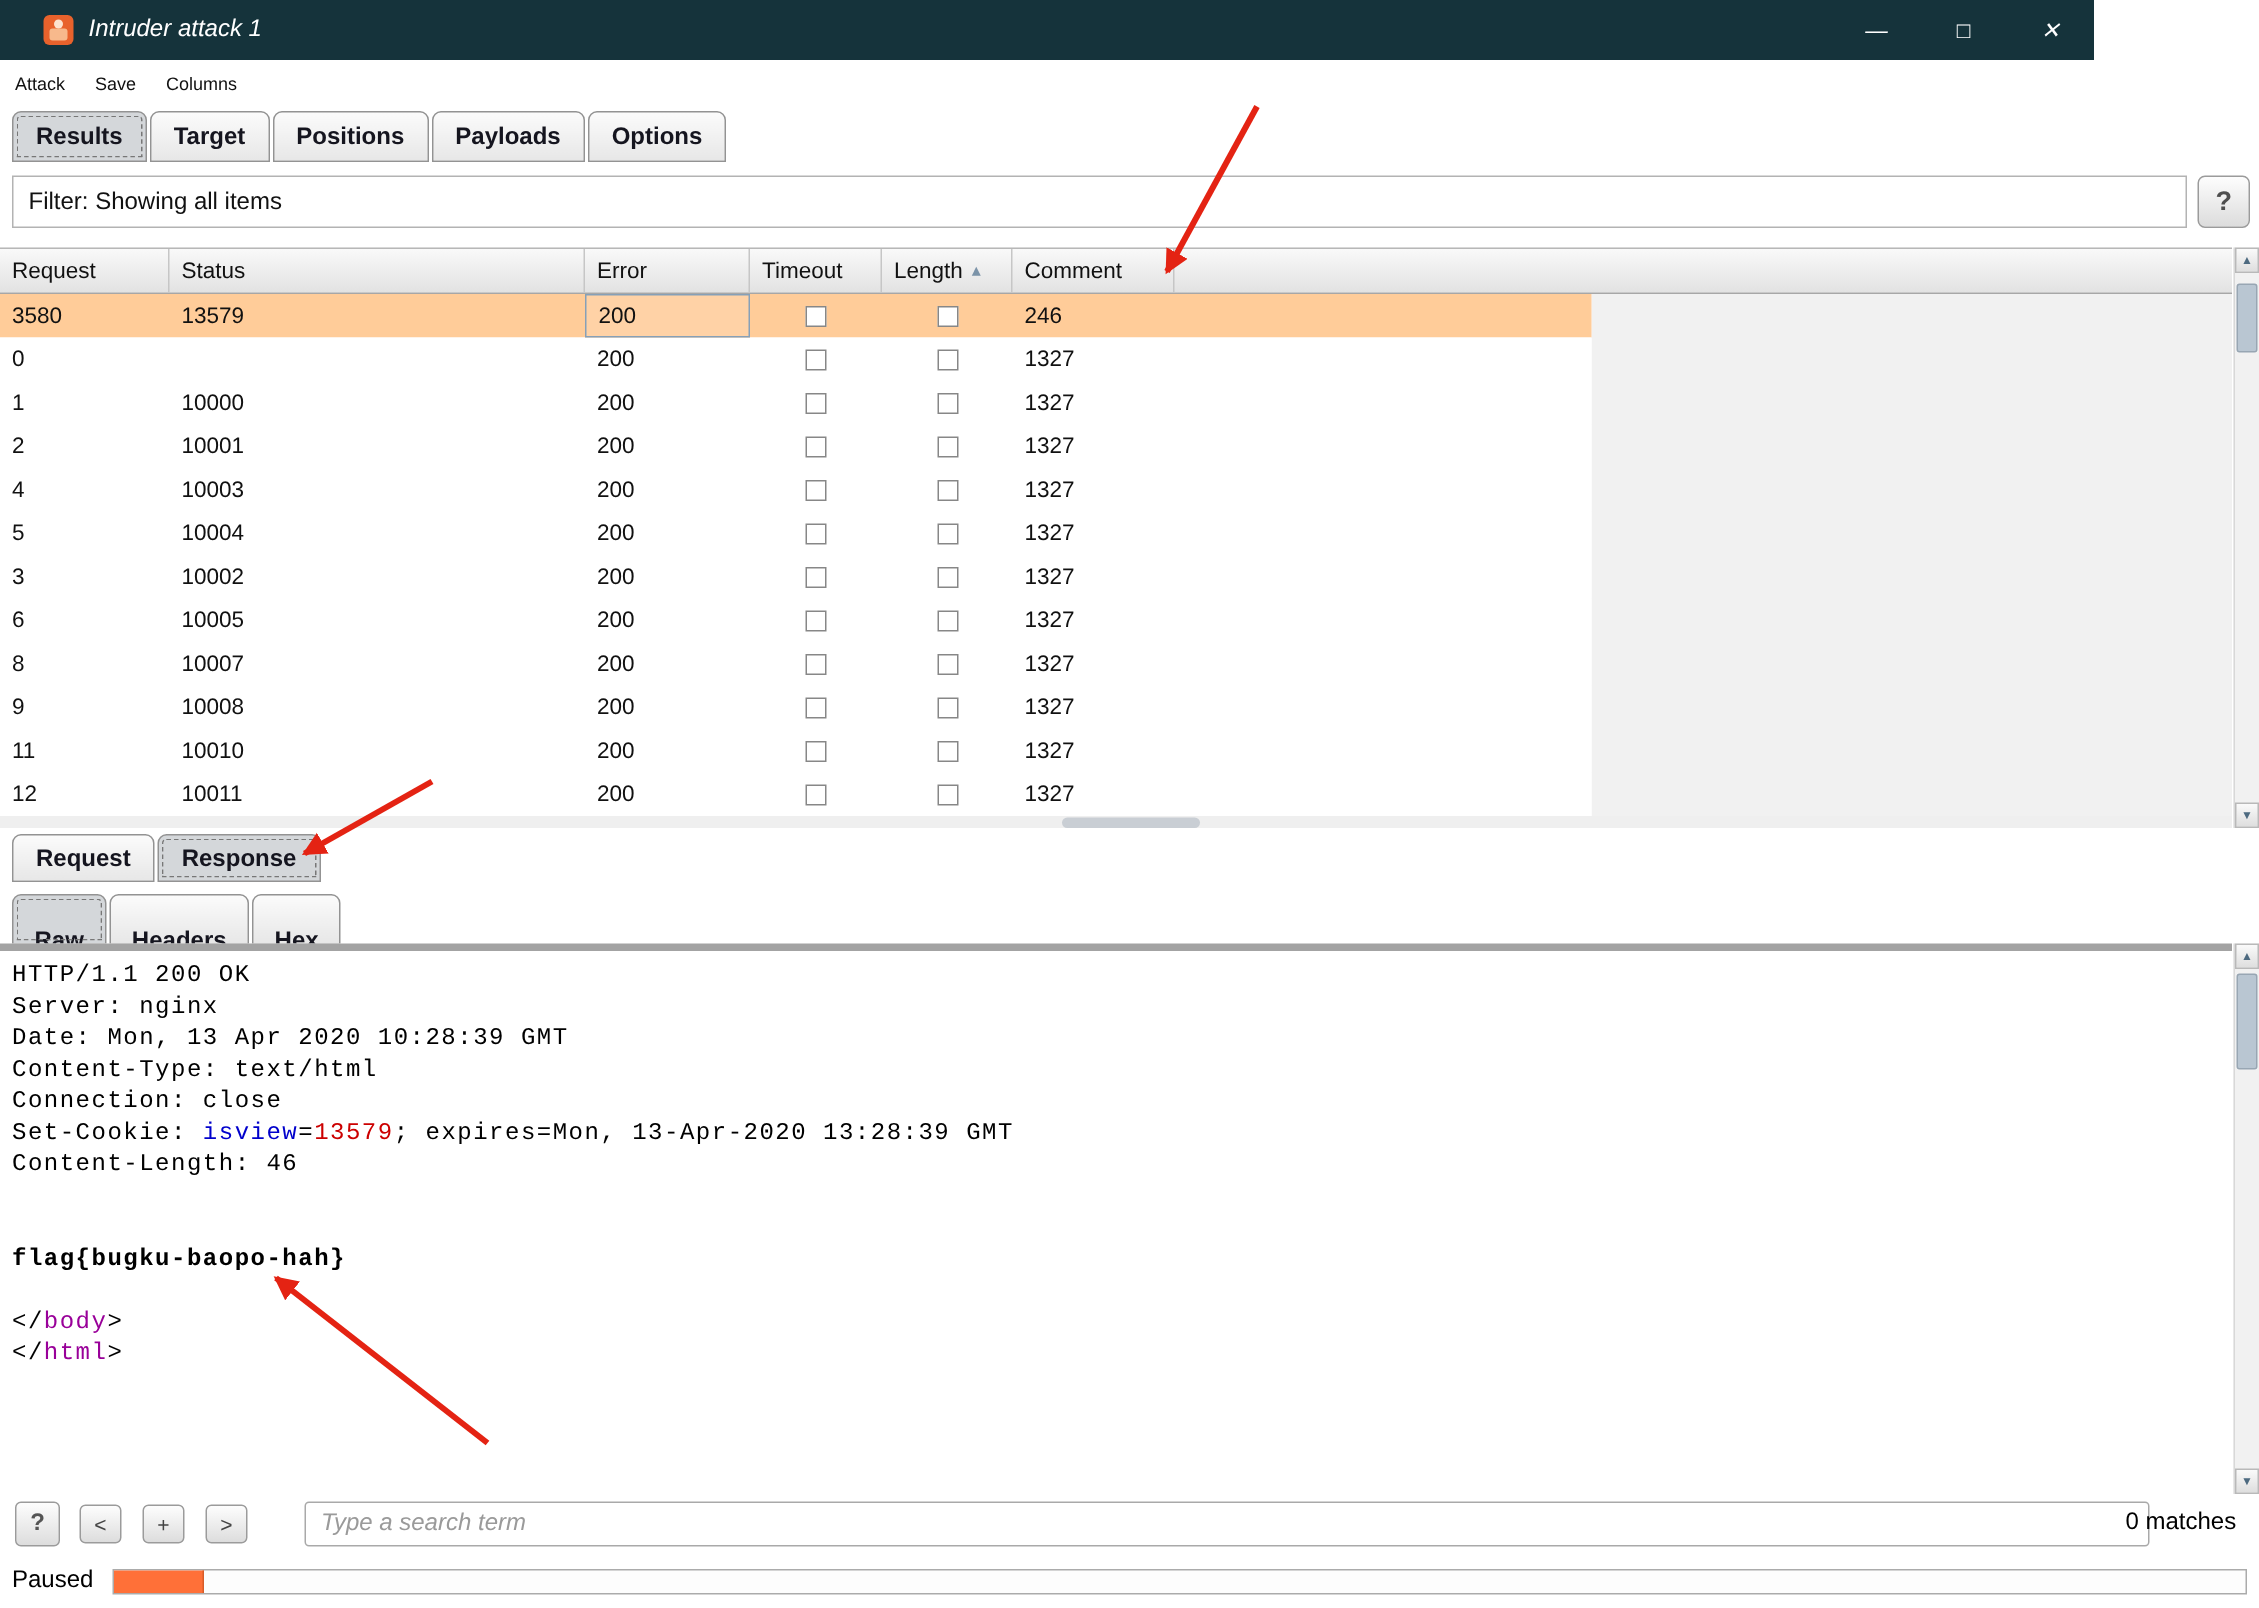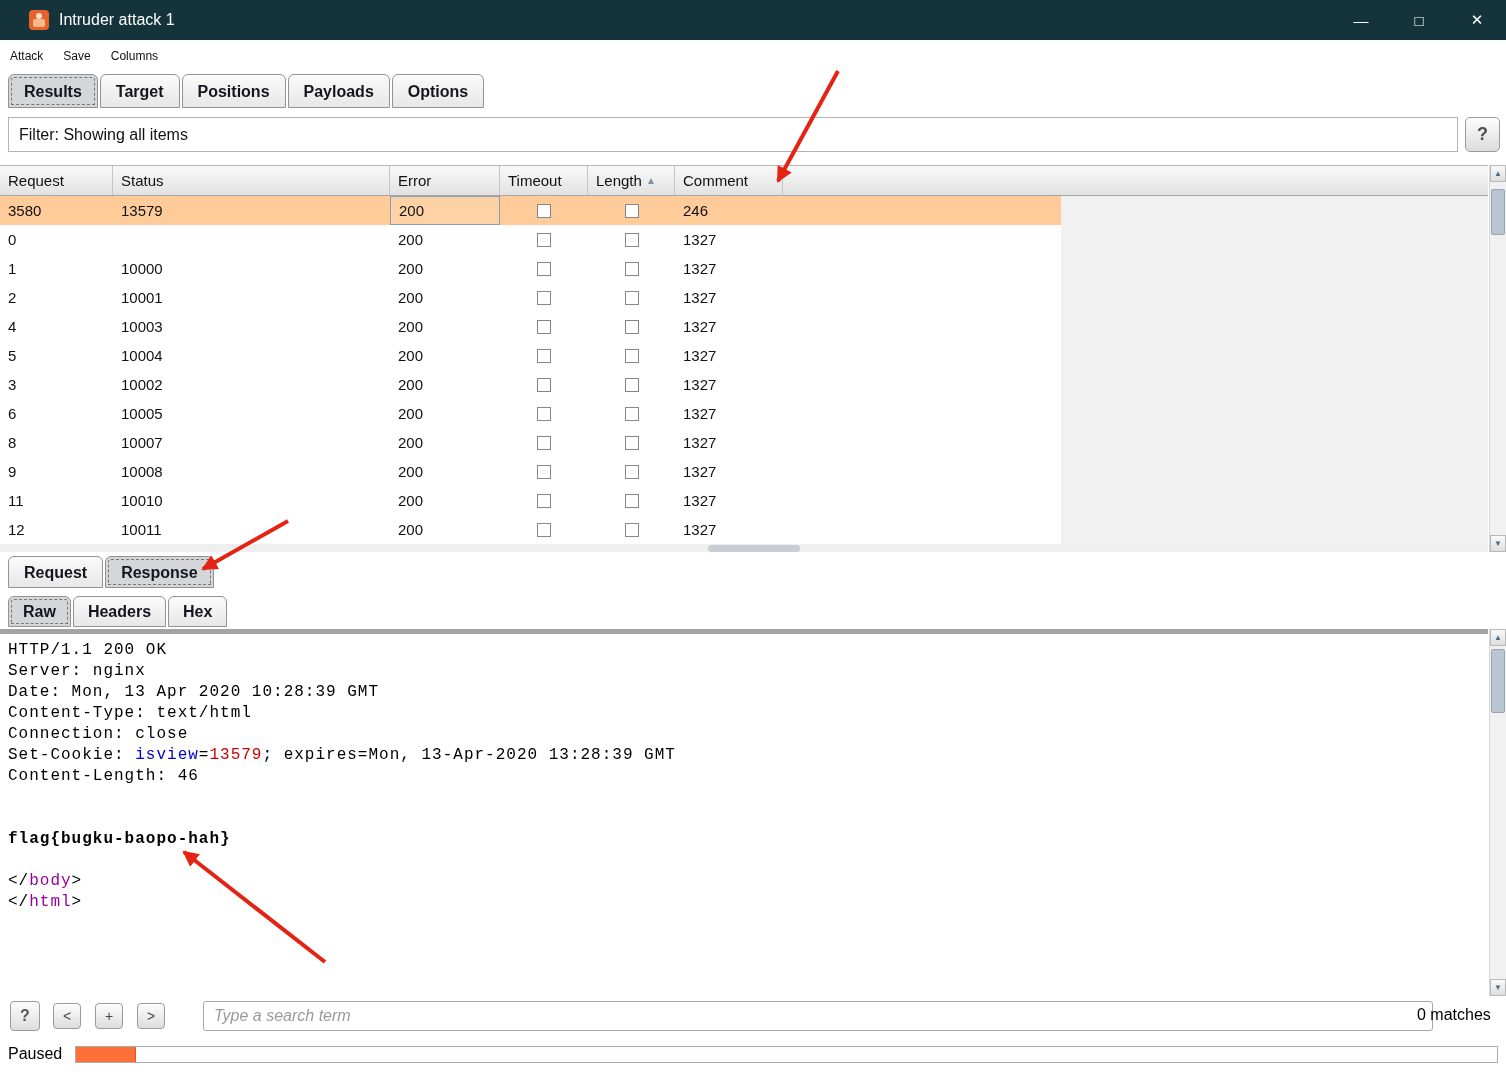--- a/index.html
+++ b/index.html
@@ -5,41 +5,41 @@
   * { box-sizing: border-box; margin: 0; padding: 0; }
   html,body { width:1506px; height:1072px; }
   body {
     position: relative;
     font-family: "Liberation Sans", sans-serif;
     background: #ffffff;
     overflow: hidden;
     color:#111;
   }
   
-  .titlebar { position:absolute; top:0; left:0; width:1506px; height:40px;
-    background:#15333b; display:flex; align-items:center; }
+  .titlebar { position:absolute; top:0; left:0; width:1396px; height:40px;
+    background:#15333b; display:flex; align-items:center;font-style:italic; }
   .app-icon { margin-left:28px; width:22px; height:22px; display:inline-block; }
   .win-title { margin-left:9px; color:#ffffff; font-size:16px; }
   .win-controls { margin-left:auto; display:flex; height:40px; }
   .win-btn { width:58px; height:40px; display:flex; align-items:center; justify-content:center;
     color:#ffffff; font-size:15px; }
   
   .menubar { position:absolute; top:40px; left:0; width:1506px; height:32px;
     background:#ffffff; display:flex; align-items:center; }
   .menu-item { padding:0 10px; font-size:12px; color:#111; height:32px; line-height:32px; }
   
   .tab { padding:0 15px; height:34px; line-height:33px; font-size:16px; color:#15151f;
     background:linear-gradient(#fbfbfb,#e7e7e7); border:1px solid #939393;
     border-radius:6px 6px 0 0; margin-right:2px; white-space:nowrap;font-weight:bold; }
   .tab.selected { background:#d4d7da; outline:1px dashed #777; outline-offset:-4px; }
   .main-tabs { position:absolute; top:74px; left:8px; display:flex; }
   .msg-tabs  { position:absolute; top:556px; left:8px; display:flex; }
   .msg-tabs .tab { height:32px; line-height:31px; }
   .view-tabs { position:absolute; top:596px; left:8px; display:flex; }
-  .view-tabs .tab { height:31px; line-height:30px; padding:0 14px; }
+  .view-tabs .tab { height:19px; line-height:30px; padding:16px 14px; }
   
   .filter-box { position:absolute; top:117px; left:8px; width:1450px; height:35px;
     border:1px solid #b3b3b3; background:#fff; display:flex; align-items:center;
     padding-left:10px; font-size:16px; }
   .help-btn { position:absolute; display:flex; align-items:center; justify-content:center;
     background:linear-gradient(#fdfdfd,#dcdcdc); border:1px solid #9b9b9b; border-radius:5px;
     color:#4e4e4e; font-weight:bold; }
   .filter-help { top:117px; left:1465px; width:35px; height:35px; font-size:18px; }
   
   .table-wrap { position:absolute; top:165px; left:0; width:1488px; height:387px;

